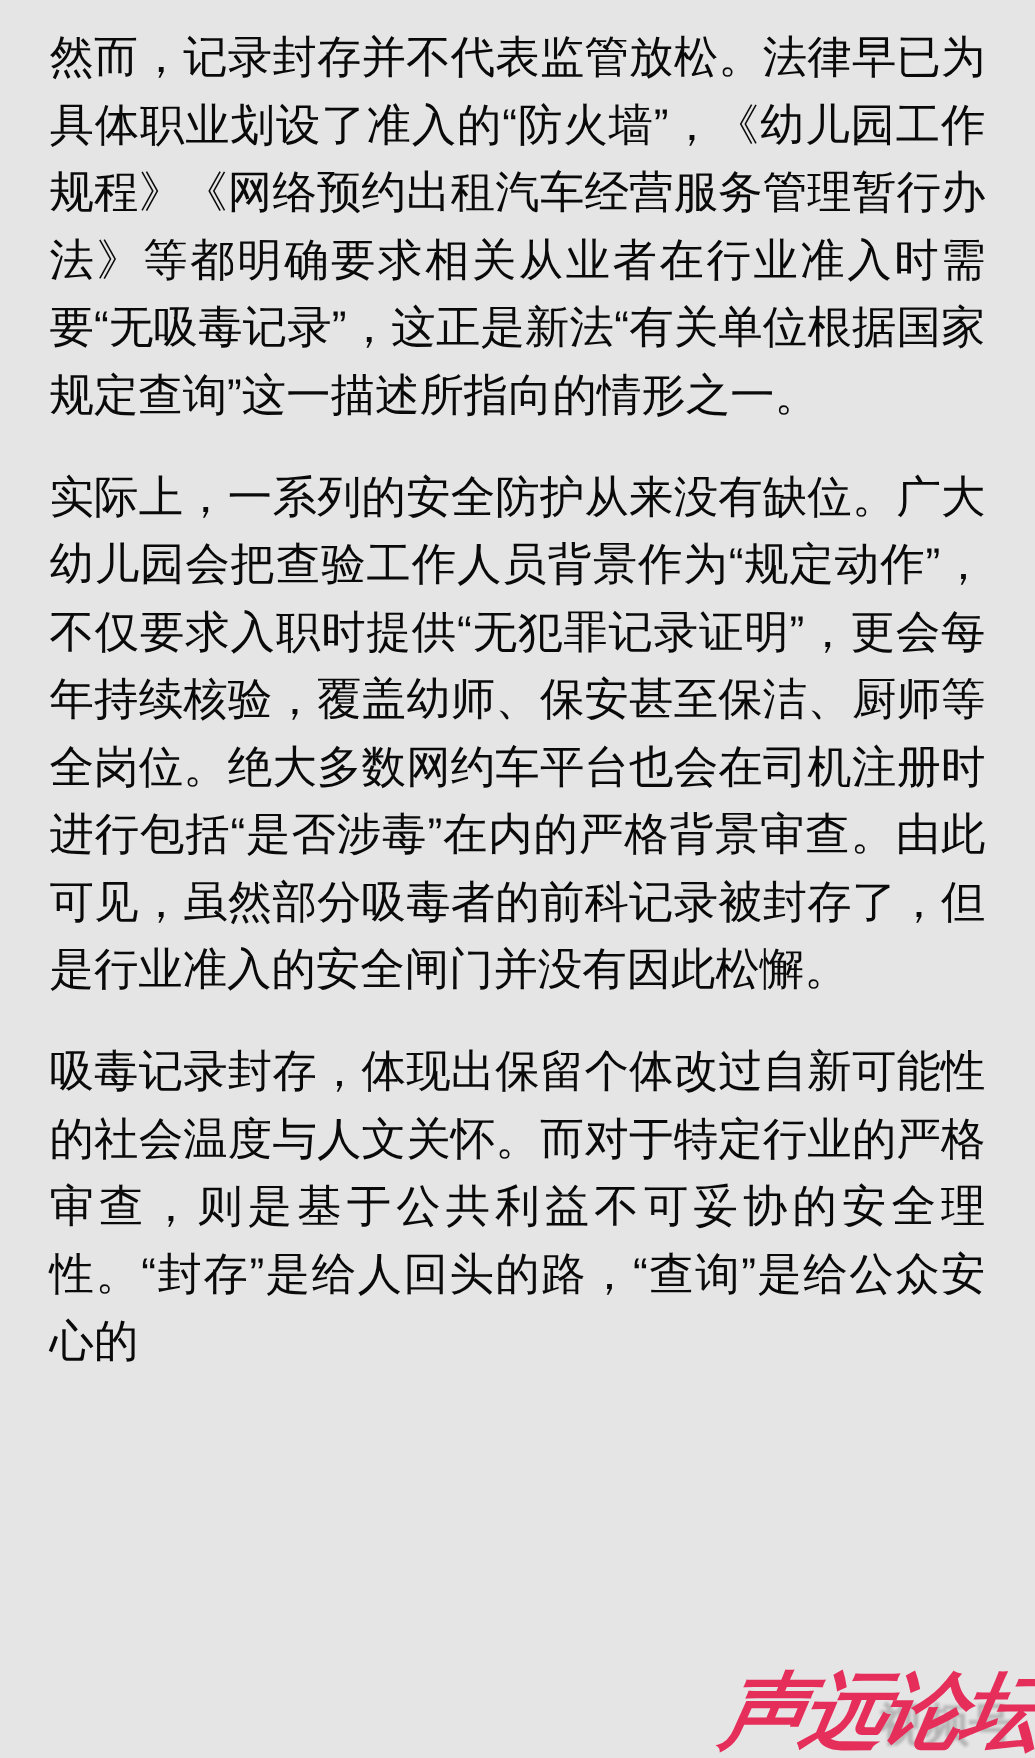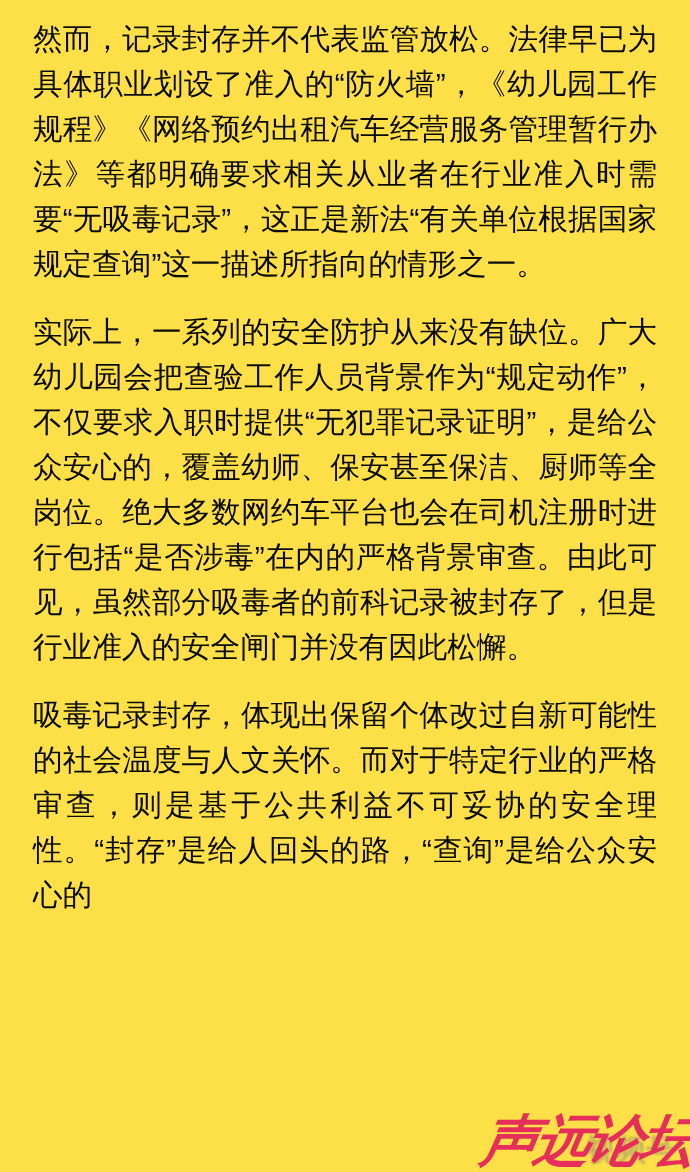--- a/index.html
+++ b/index.html
@@ -4,21 +4,21 @@
 <style>
   html, body {
     margin: 0;
     padding: 0;
     background: #ffffff;
   }
   .page {
     position: relative;
     width: 690px;
     height: 1172px;
-    background: #fde047;
+    background: #e5e5e5;
     overflow: hidden;
     font-family: "Liberation Sans", "DejaVu Sans", sans-serif;
     box-sizing: border-box;
     padding: 16px 33px 0 33px;
   }
   .para {
     margin: 0 0 23px 0;
     font-size: 29.6px;
     line-height: 45px;
     color: #0a0a0a;
@@ -53,18 +53,18 @@
     white-space: nowrap;
     z-index: 2;
     font-style: italic;
   }
 </style>
 </head>
 <body>
 
 <div class="page">
   <p class="para">然而，记录封存并不代表监管放松。法律早已为具体职业划设了准入的“防火墙”，《幼儿园工作规程》《网络预约出租汽车经营服务管理暂行办法》等都明确要求相关从业者在行业准入时需要“无吸毒记录”，这正是新法“有关单位根据国家规定查询”这一描述所指向的情形之一。</p>
-  <p class="para">实际上，一系列的安全防护从来没有缺位。广大幼儿园会把查验工作人员背景作为“规定动作”，不仅要求入职时提供“无犯罪记录证明”，是给公众安心的，覆盖幼师、保安甚至保洁、厨师等全岗位。绝大多数网约车平台也会在司机注册时进行包括“是否涉毒”在内的严格背景审查。由此可见，虽然部分吸毒者的前科记录被封存了，但是行业准入的安全闸门并没有因此松懈。</p>
+  <p class="para">实际上，一系列的安全防护从来没有缺位。广大幼儿园会把查验工作人员背景作为“规定动作”，不仅要求入职时提供“无犯罪记录证明”，更会每年持续核验，覆盖幼师、保安甚至保洁、厨师等全岗位。绝大多数网约车平台也会在司机注册时进行包括“是否涉毒”在内的严格背景审查。由此可见，虽然部分吸毒者的前科记录被封存了，但是行业准入的安全闸门并没有因此松懈。</p>
   <p class="para">吸毒记录封存，体现出保留个体改过自新可能性的社会温度与人文关怀。而对于特定行业的严格审查，则是基于公共利益不可妥协的安全理性。“封存”是给人回头的路，“查询”是给公众安心的</p>
 
   <div class="faint-watermark">视频号</div>
   <div class="forum-watermark">声远论坛</div>
 </div>
 
 </body></html>

